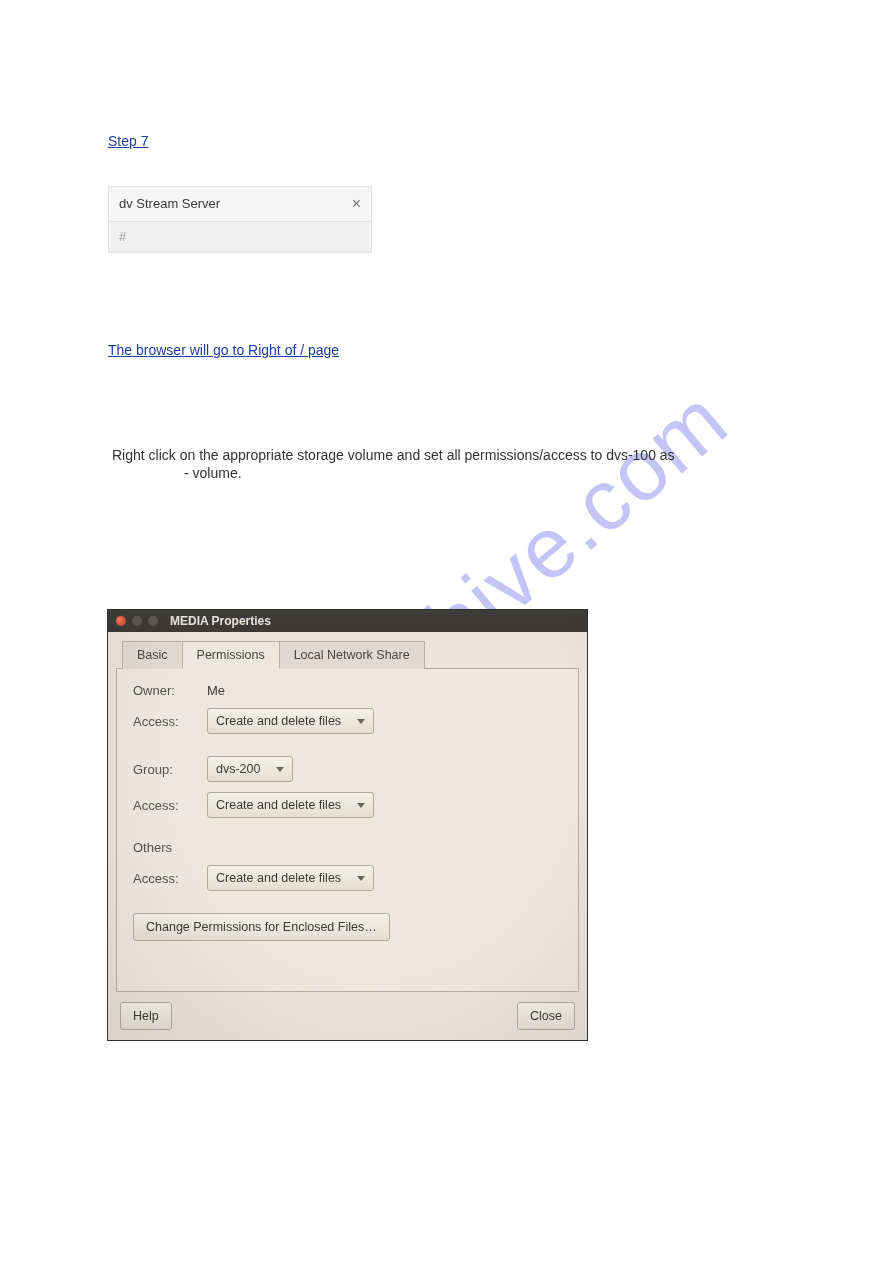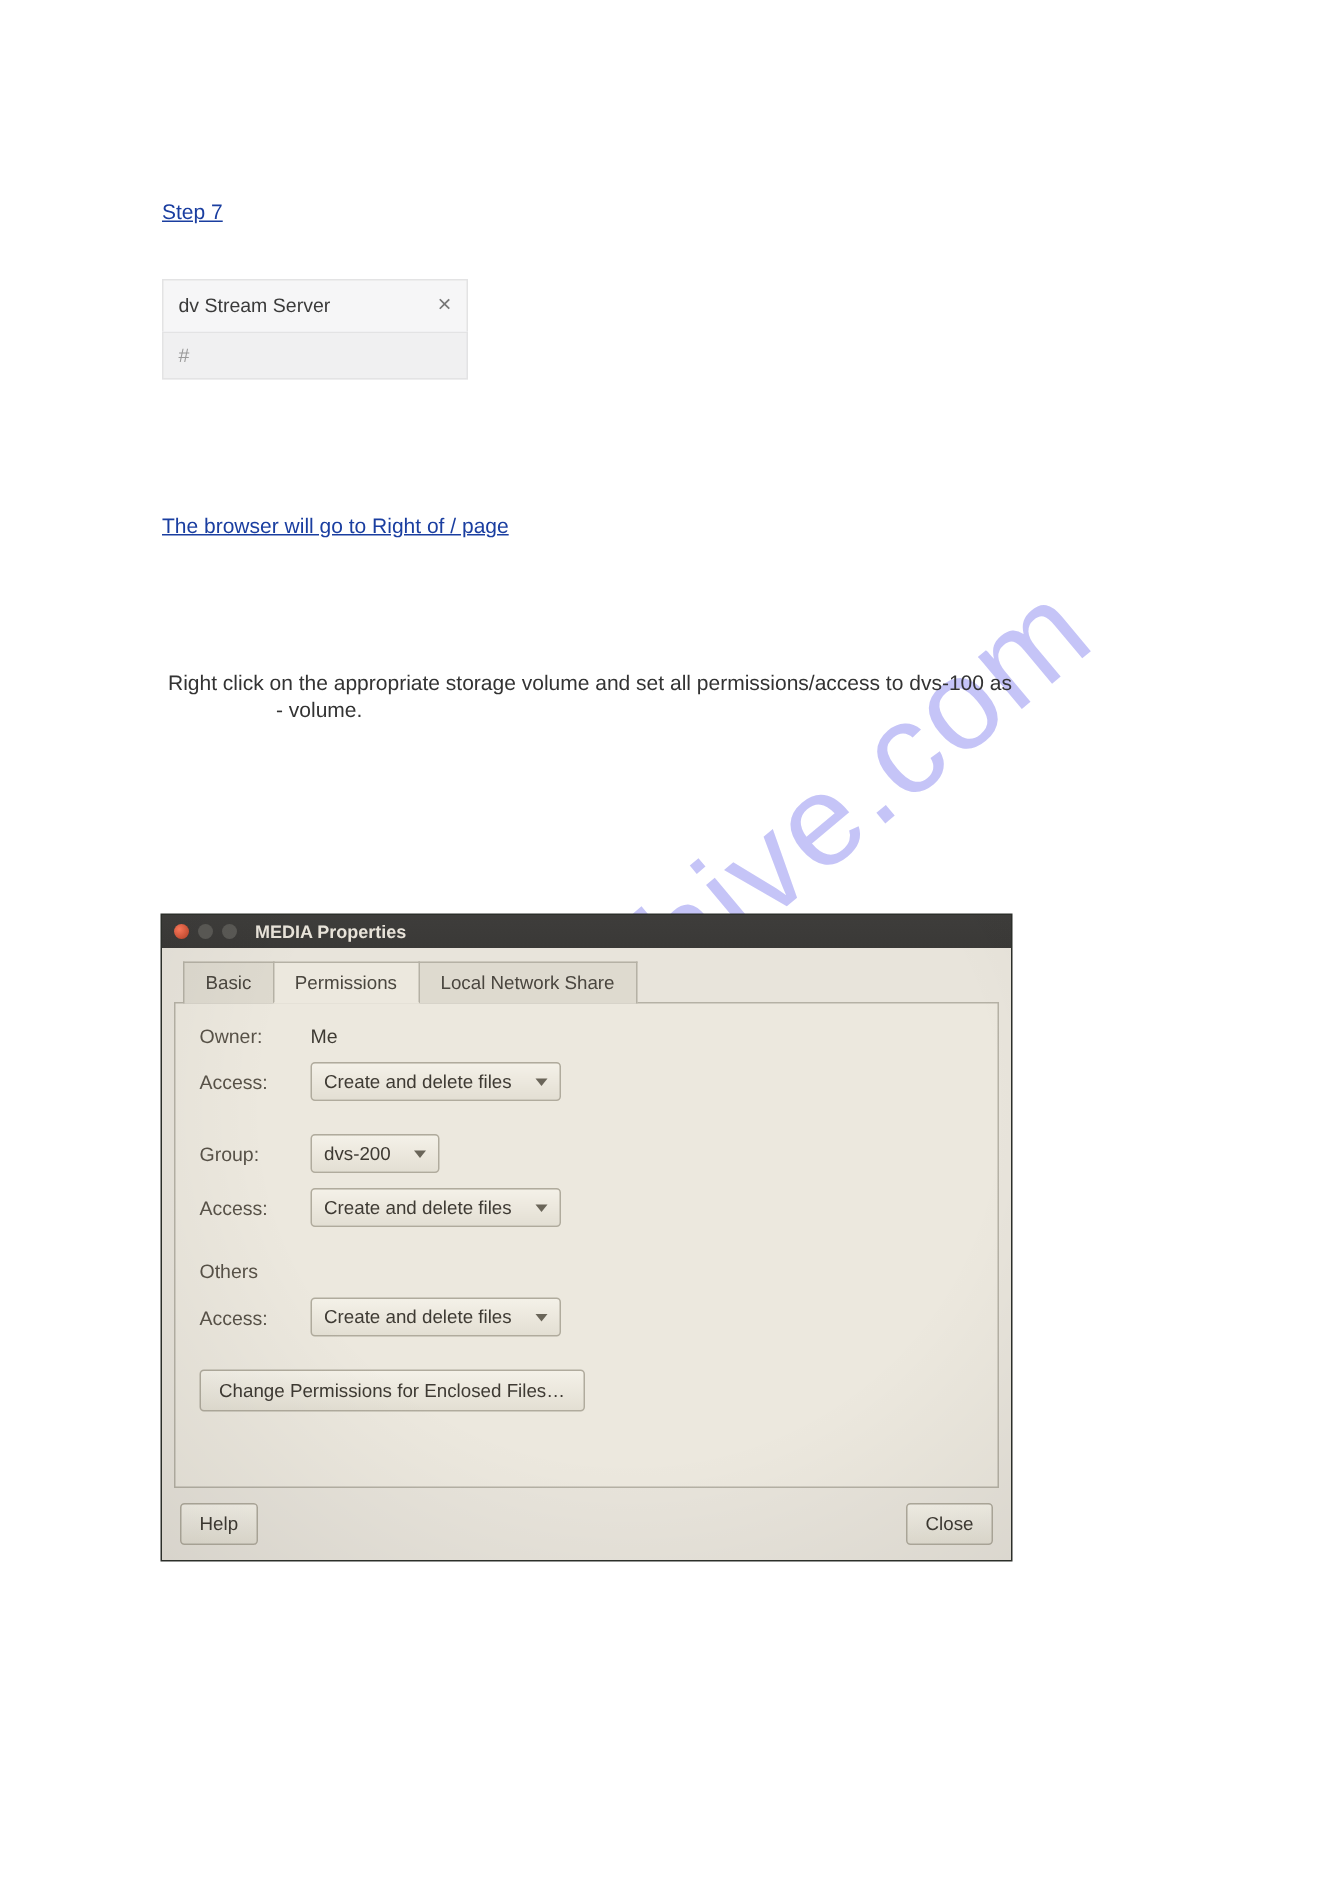--- a/index.html
+++ b/index.html
@@ -25,21 +25,21 @@
   }
   .underline-link {
     color: #1a3ea0;
     text-decoration: underline;
     font-size: 14px;
     line-height: 1.7;
   }
 
   
   .tabbar {
-    width: 204px;
+    width: 264px;
     margin-top: 32px;
   }
   .tab {
     height: 34px;
     background: #f6f6f7;
     border: 1px solid #e3e3e4;
     border-bottom: none;
     border-radius: 0;
     display: flex;
     align-items: center;
@@ -93,21 +93,21 @@
     white-space: nowrap;
     pointer-events: none;
     font-family: Arial, sans-serif;
   }
 
   
   .shot-wrap {
     position: absolute;
     left: 108px;
     top: 610px;
-    width: 566px;
+    width: 479px;
     height: 430px;
     background: #2c2f2a;
     box-shadow: 0 0 0 1px #2c2f2a;
   }
   .titlebar {
     height: 22px;
     background: linear-gradient(#3e3d3b, #3a3937);
     display: flex;
     align-items: center;
     padding-left: 8px;

